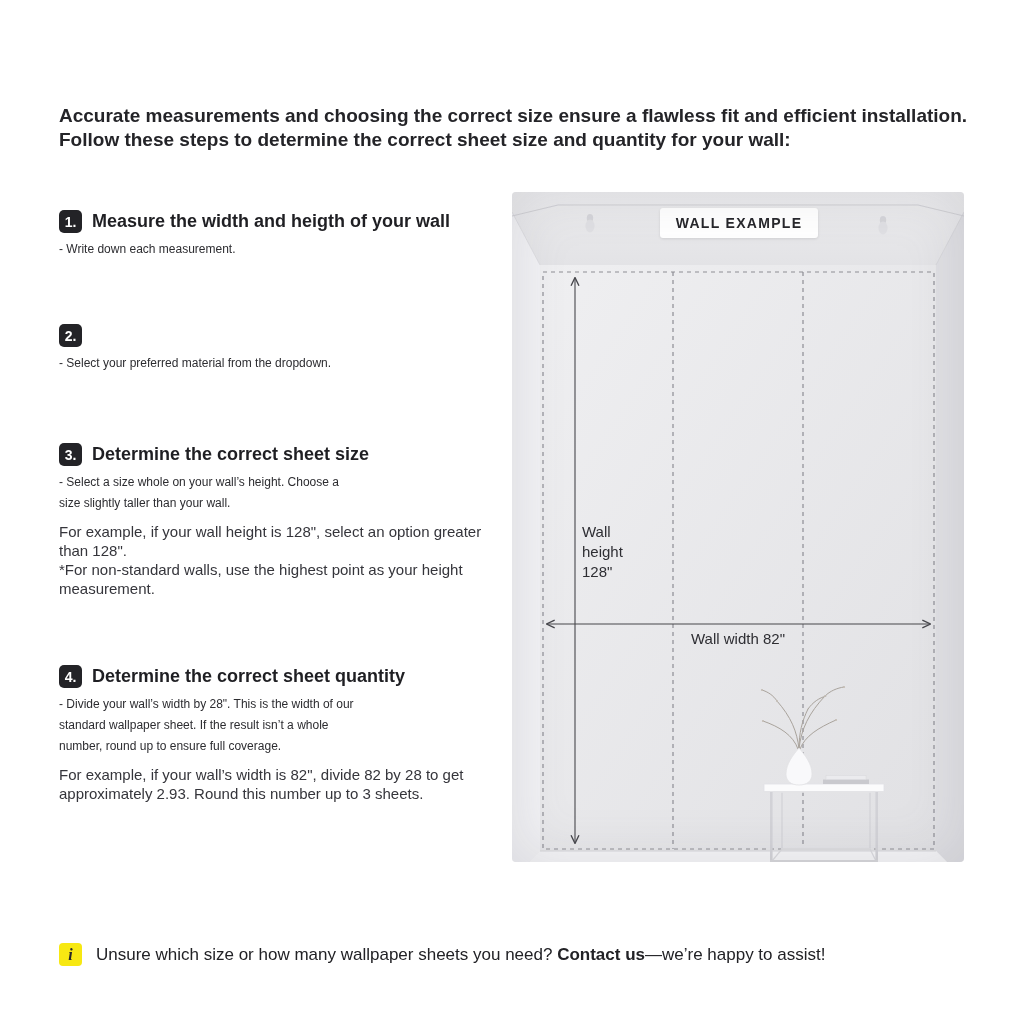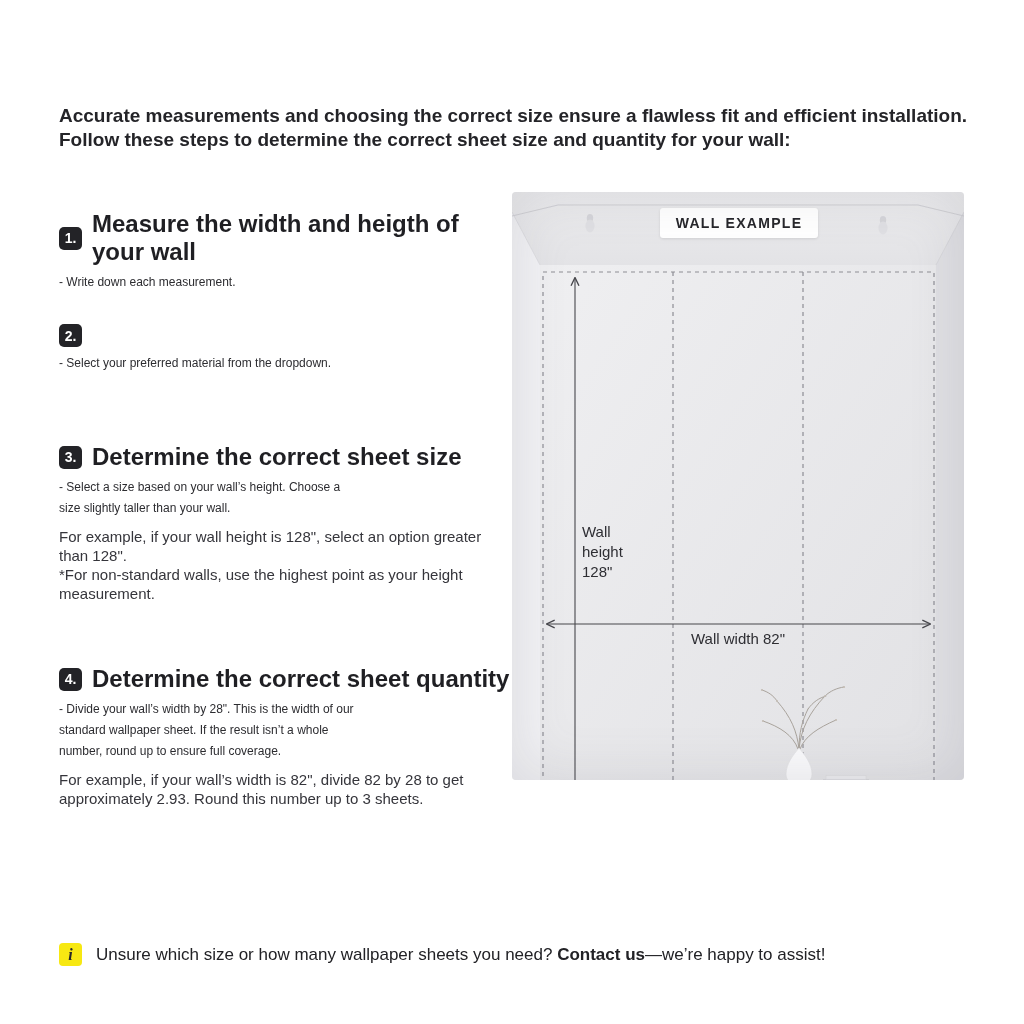--- a/index.html
+++ b/index.html
@@ -12,26 +12,26 @@
 
   .intro { position:absolute; left:59px; top:104px; width:925px; font-size:19px;
            font-weight:600; line-height:24px; color:#242428; white-space:pre-line; }
 
   .step { position:absolute; left:59px; width:456px; }
   .step-1 { top:210px; } .step-2 { top:324px; } .step-3 { top:443px; } .step-4 { top:665px; }
   .step-head { display:flex; align-items:center; gap:10px; }
   .step-num { width:23px; height:23px; flex:0 0 23px; background:#232327; color:#fff;
               border-radius:5px; font-size:14px; font-weight:700; display:flex;
               align-items:center; justify-content:center; }
-  .step-title { font-size:24px; font-weight:700; color:#1f1f23; }
+  .step-title { font-size:18px; font-weight:700; color:#1f1f23; }
   .step-body { margin-top:6px; font-size:12px; line-height:21px; color:#2c2c30; white-space:pre-line; }
   .step-example { margin-top:8px; font-size:15px; line-height:19px; color:#35353b; white-space:pre-line; }
   .step-note { margin-top:0; font-size:15px; line-height:19px; color:#35353b; white-space:pre-line; }
 
-  .figure { position:absolute; left:512px; top:192px; width:452px; height:588px;
+  .figure { position:absolute; left:512px; top:192px; width:452px; height:670px;
             border-radius:4px; overflow:hidden; background:#e9e9eb; }
   .figure::after { content:''; position:absolute; inset:0; border-radius:4px;
                    box-shadow: inset 0 0 55px rgba(100,100,115,.16); pointer-events:none; }
   .figure svg { position:absolute; inset:0; display:block; }
 
   .wall-badge { position:absolute; left:148px; top:16px; width:158px; height:30px;
                 background:#ffffff; border-radius:3px; display:flex; align-items:center;
                 justify-content:center; font-size:14px; font-weight:700; letter-spacing:1.3px;
                 color:#26262a; box-shadow:0 1px 3px rgba(0,0,0,.10); }
   .height-label { position:absolute; left:70px; top:330px; font-size:15px; line-height:20px;
@@ -69,21 +69,21 @@
       <span class="step-num">2.</span>
     </div>
     <p class="step-body">- Select your preferred material from the dropdown.</p>
   </div>
 
   <div class="step step-3">
     <div class="step-head">
       <span class="step-num">3.</span>
       <span class="step-title">Determine the correct sheet size</span>
     </div>
-    <p class="step-body">- Select a size based on your wall’s height. Choose a
+    <p class="step-body">- Select a size whole on your wall’s height. Choose a
 size slightly taller than your wall.</p>
     <p class="step-example">For example, if your wall height is 128", select an option greater
 than 128".</p>
     <p class="step-note">*For non-standard walls, use the highest point as your height
 measurement.</p>
   </div>
 
   <div class="step step-4">
     <div class="step-head">
       <span class="step-num">4.</span>

